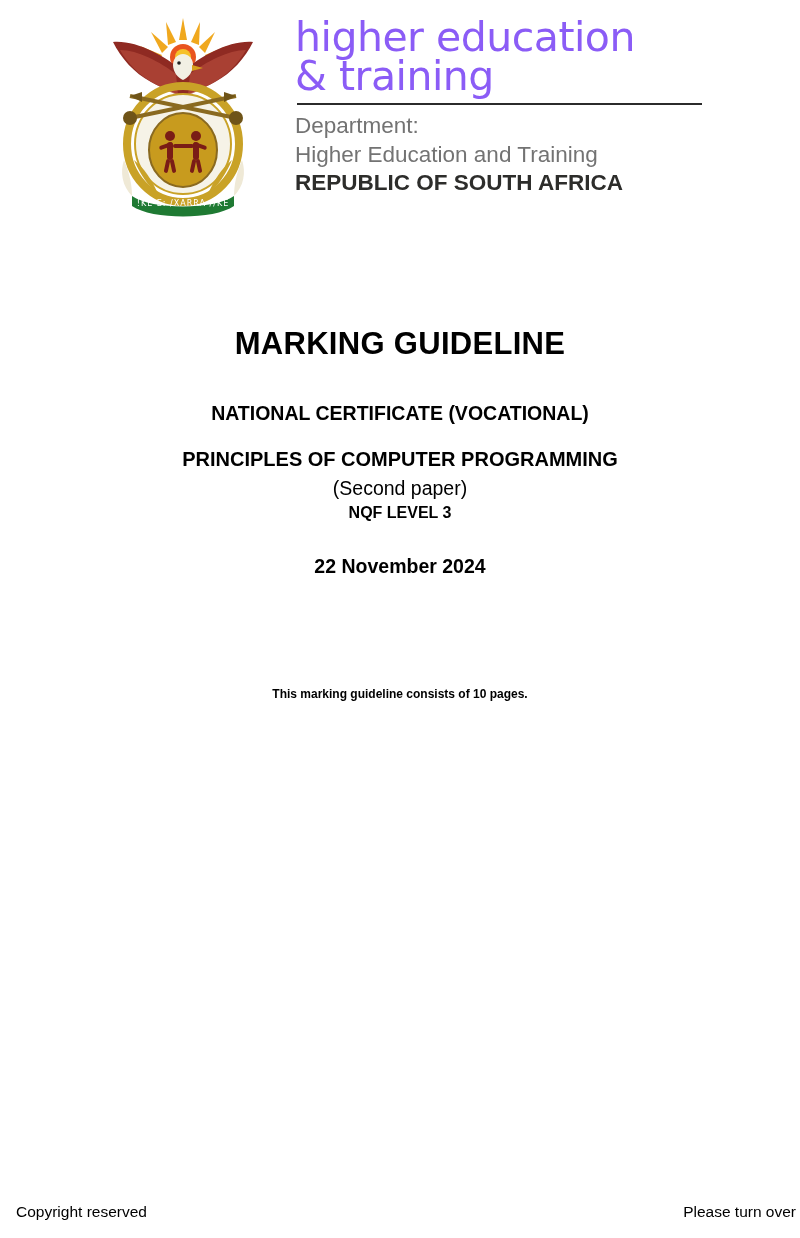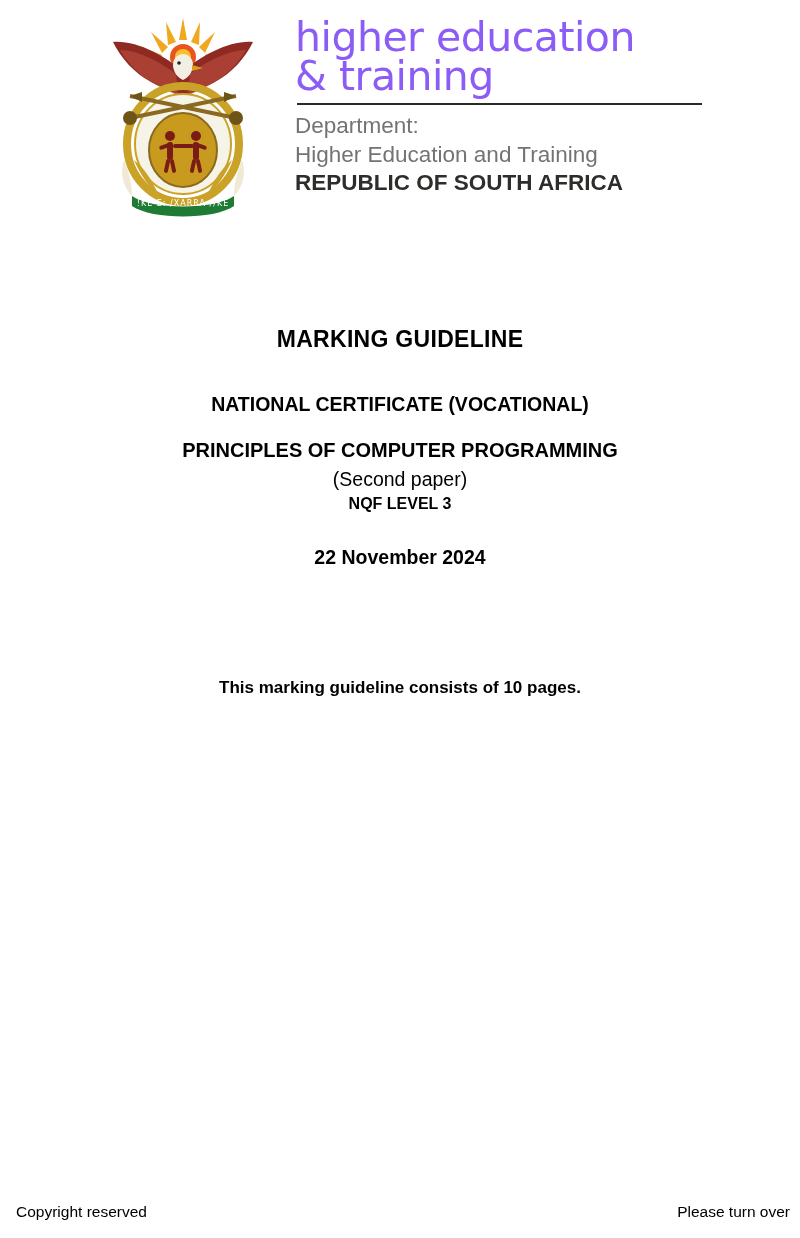--- a/index.html
+++ b/index.html
@@ -69,21 +69,21 @@
     font-weight: bold;
   }
 
   
   .title-block {
     text-align: center;
     margin-top: 86px;
   }
 
   .doc-title {
-    font-size: 23px;
+    font-size: 31px;
     font-weight: bold;
     letter-spacing: 0.3px;
     margin: 0;
   }
 
   .cert-line {
     font-size: 19.5px;
     font-weight: bold;
     margin-top: 40px;
   }
@@ -107,37 +107,37 @@
   }
 
   .date-line {
     font-size: 19.5px;
     font-weight: bold;
     margin-top: 33px;
   }
 
   .pages-note {
     text-align: center;
-    font-size: 17px;
+    font-size: 12px;
     font-weight: bold;
     margin-top: 109px;
   }
 
   
   .footer {
     position: absolute;
     left: 0;
     right: 0;
     bottom: 17px;
     display: flex;
     justify-content: space-between;
     font-size: 15.5px;
   }
   .footer .left { padding-left: 16px; }
-  .footer .right { padding-right: 10px; }
+  .footer .right { padding-right: 4px; }
 
   
   .coa-svg { display:block; }
 </style>
 </head>
 <body>
 
 <div class="header">
 
   <div class="coat-of-arms">

